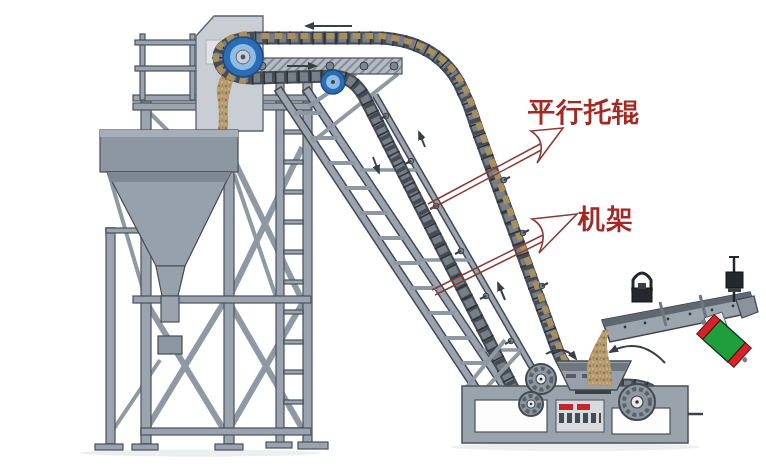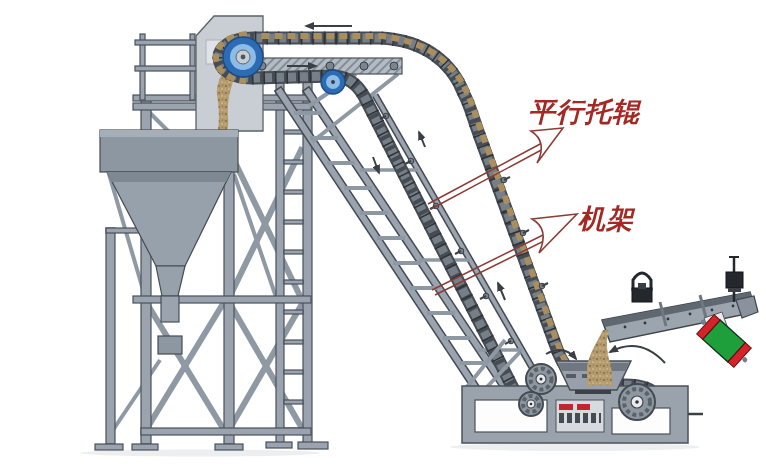--- a/index.html
+++ b/index.html
@@ -1,16 +1,16 @@
 <!DOCTYPE html>
 <html><head>
 <meta charset="utf-8">
 <style>
   html,body{margin:0;padding:0;background:#ffffff;width:766px;height:474px;overflow:hidden;}
-  .figure{position:relative;width:766px;height:334px;background:#e5e5e5;font-family:"DejaVu Sans","Liberation Sans",sans-serif;font-style:italic;}
+  .figure{position:relative;width:766px;height:334px;background:#e5e5e5;font-family:"DejaVu Sans","Liberation Sans",sans-serif;}
   svg{display:block;}
   .st  {fill:#9aa3ae;stroke:#4a525a;stroke-width:1.2;}
   .stD {fill:#8d97a2;stroke:#454c53;stroke-width:1.2;}
   .hsg {fill:#c9ced4;stroke:#5a626a;stroke-width:1.3;}
   .br  {stroke:#8f99a4;stroke-width:6;stroke-linecap:square;}
   .brT {stroke:#8f99a4;stroke-width:4;}
   .railDark{stroke:#434a51;stroke-width:9;fill:none;stroke-linecap:square;}
   .railGray{stroke:#9aa3ae;stroke-width:6;fill:none;stroke-linecap:square;}
   .chainBase{stroke:#464c53;stroke-width:13;fill:none;}
   .chainSeg {stroke:#767e87;stroke-width:9;fill:none;stroke-dasharray:8 4;}

